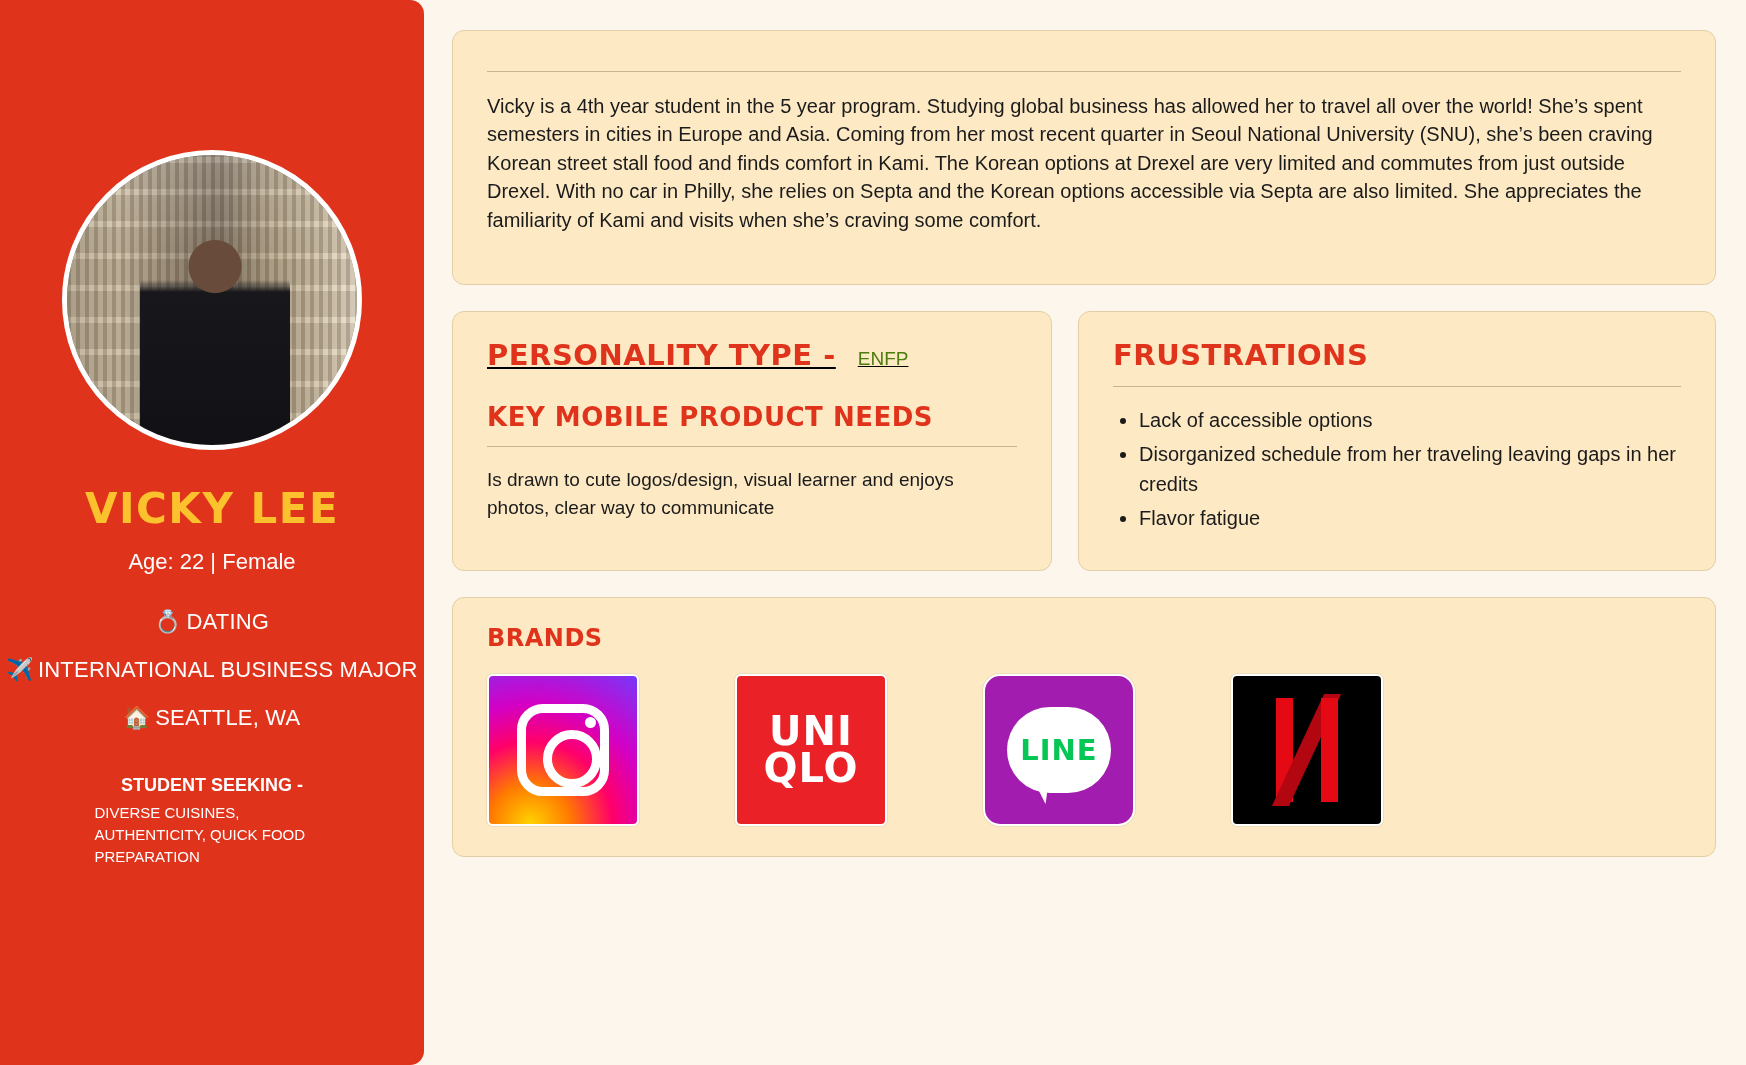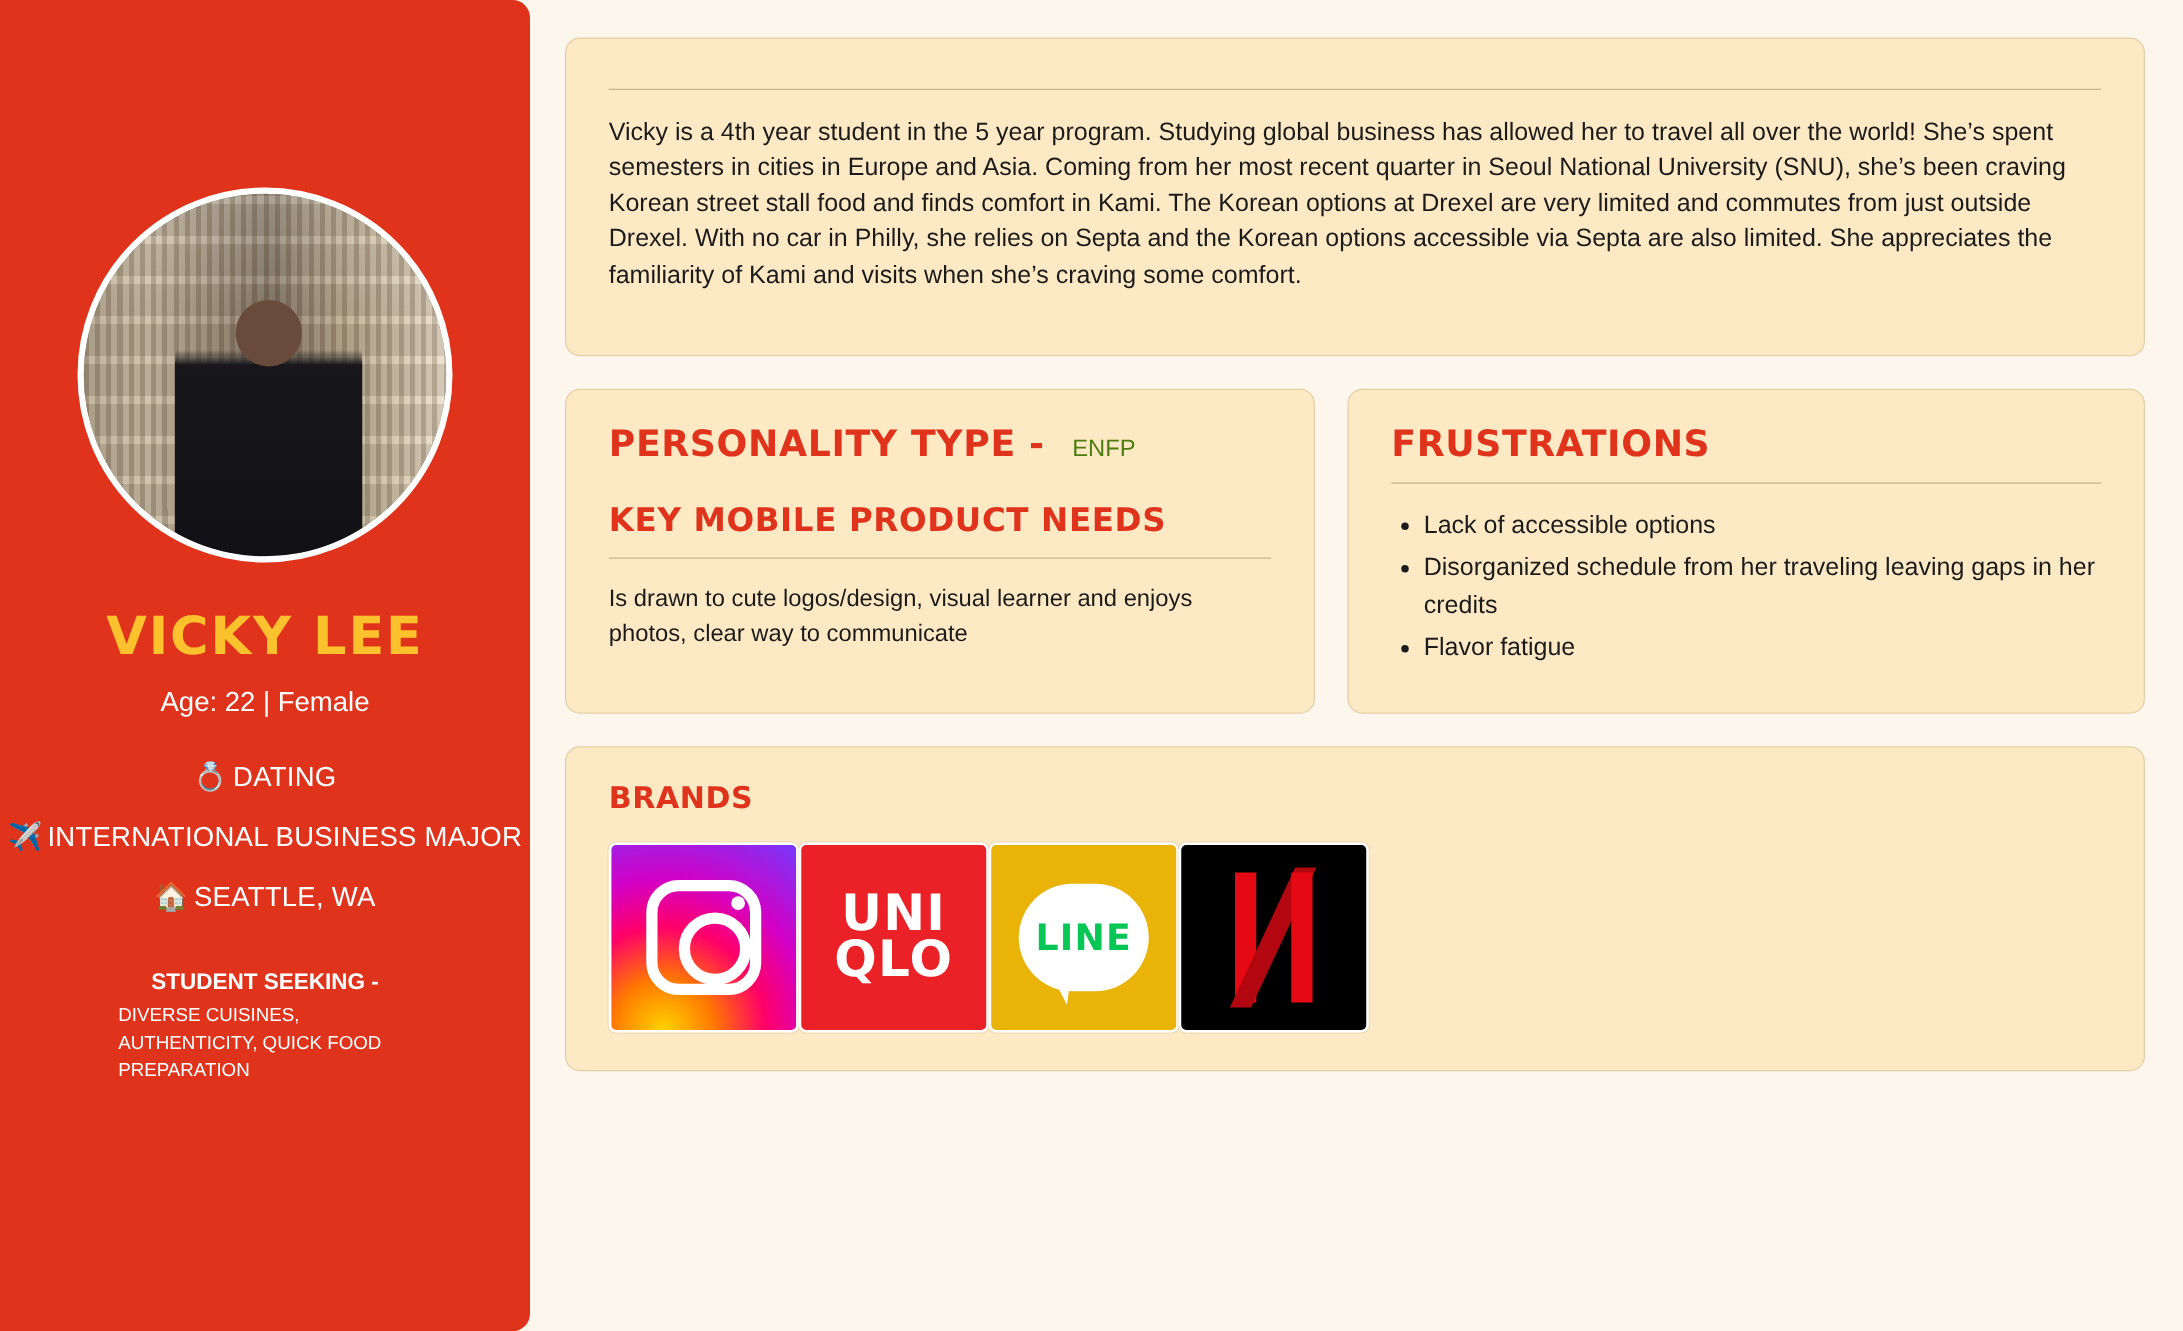--- a/index.html
+++ b/index.html
@@ -150,20 +150,21 @@
     display: flex;
     gap: 26px;
   }
   .col-left { width: 600px; }
   .col-right { flex: 1; }
 
   .pt-row {
     display: flex;
     align-items: baseline;
     gap: 22px;
+    text-decoration: underline;
   }
   .pt-value {
     font-size: 19px;
     color: #4d7c0f;
   }
   .subhead {
     margin-top: 30px;
     color: #e0331b;
     font-size: 26px;
     font-weight: 800;
@@ -190,20 +191,21 @@
     font-size: 24px;
     font-weight: 800;
     letter-spacing: .5px;
     font-family: "DejaVu Sans", sans-serif;
     text-transform: uppercase;
     margin-bottom: 22px;
     padding-left: 34px;
   }
   .brands-row {
     display: flex;
+    gap: 96px;
     padding-left: 34px;
     align-items: center;
   }
   .brand-tile {
     width: 152px; height: 152px;
     border-radius: 6px;
     border: 2px solid #ffffff;
     box-shadow: 0 0 0 1px rgba(0,0,0,0.06);
     display: flex; align-items: center; justify-content: center;
     overflow: hidden;
@@ -238,21 +240,21 @@
   .uq-text {
     color:#fff;
     font-family: "DejaVu Sans", sans-serif;
     font-weight: 800;
     font-size: 40px;
     line-height: 0.92;
     text-align:center;
     letter-spacing: 1px;
   }
   
-  .ln { background: #eab308; }
+  .ln { background: #a21caf; border-radius: 17px; }
   .ln-bubble {
     width: 104px; height: 86px;
     background:#fff;
     border-radius: 44px;
     display:flex; align-items:center; justify-content:center;
     position: relative;
   }
   .ln-bubble::after {
     content:"";
     position:absolute;

